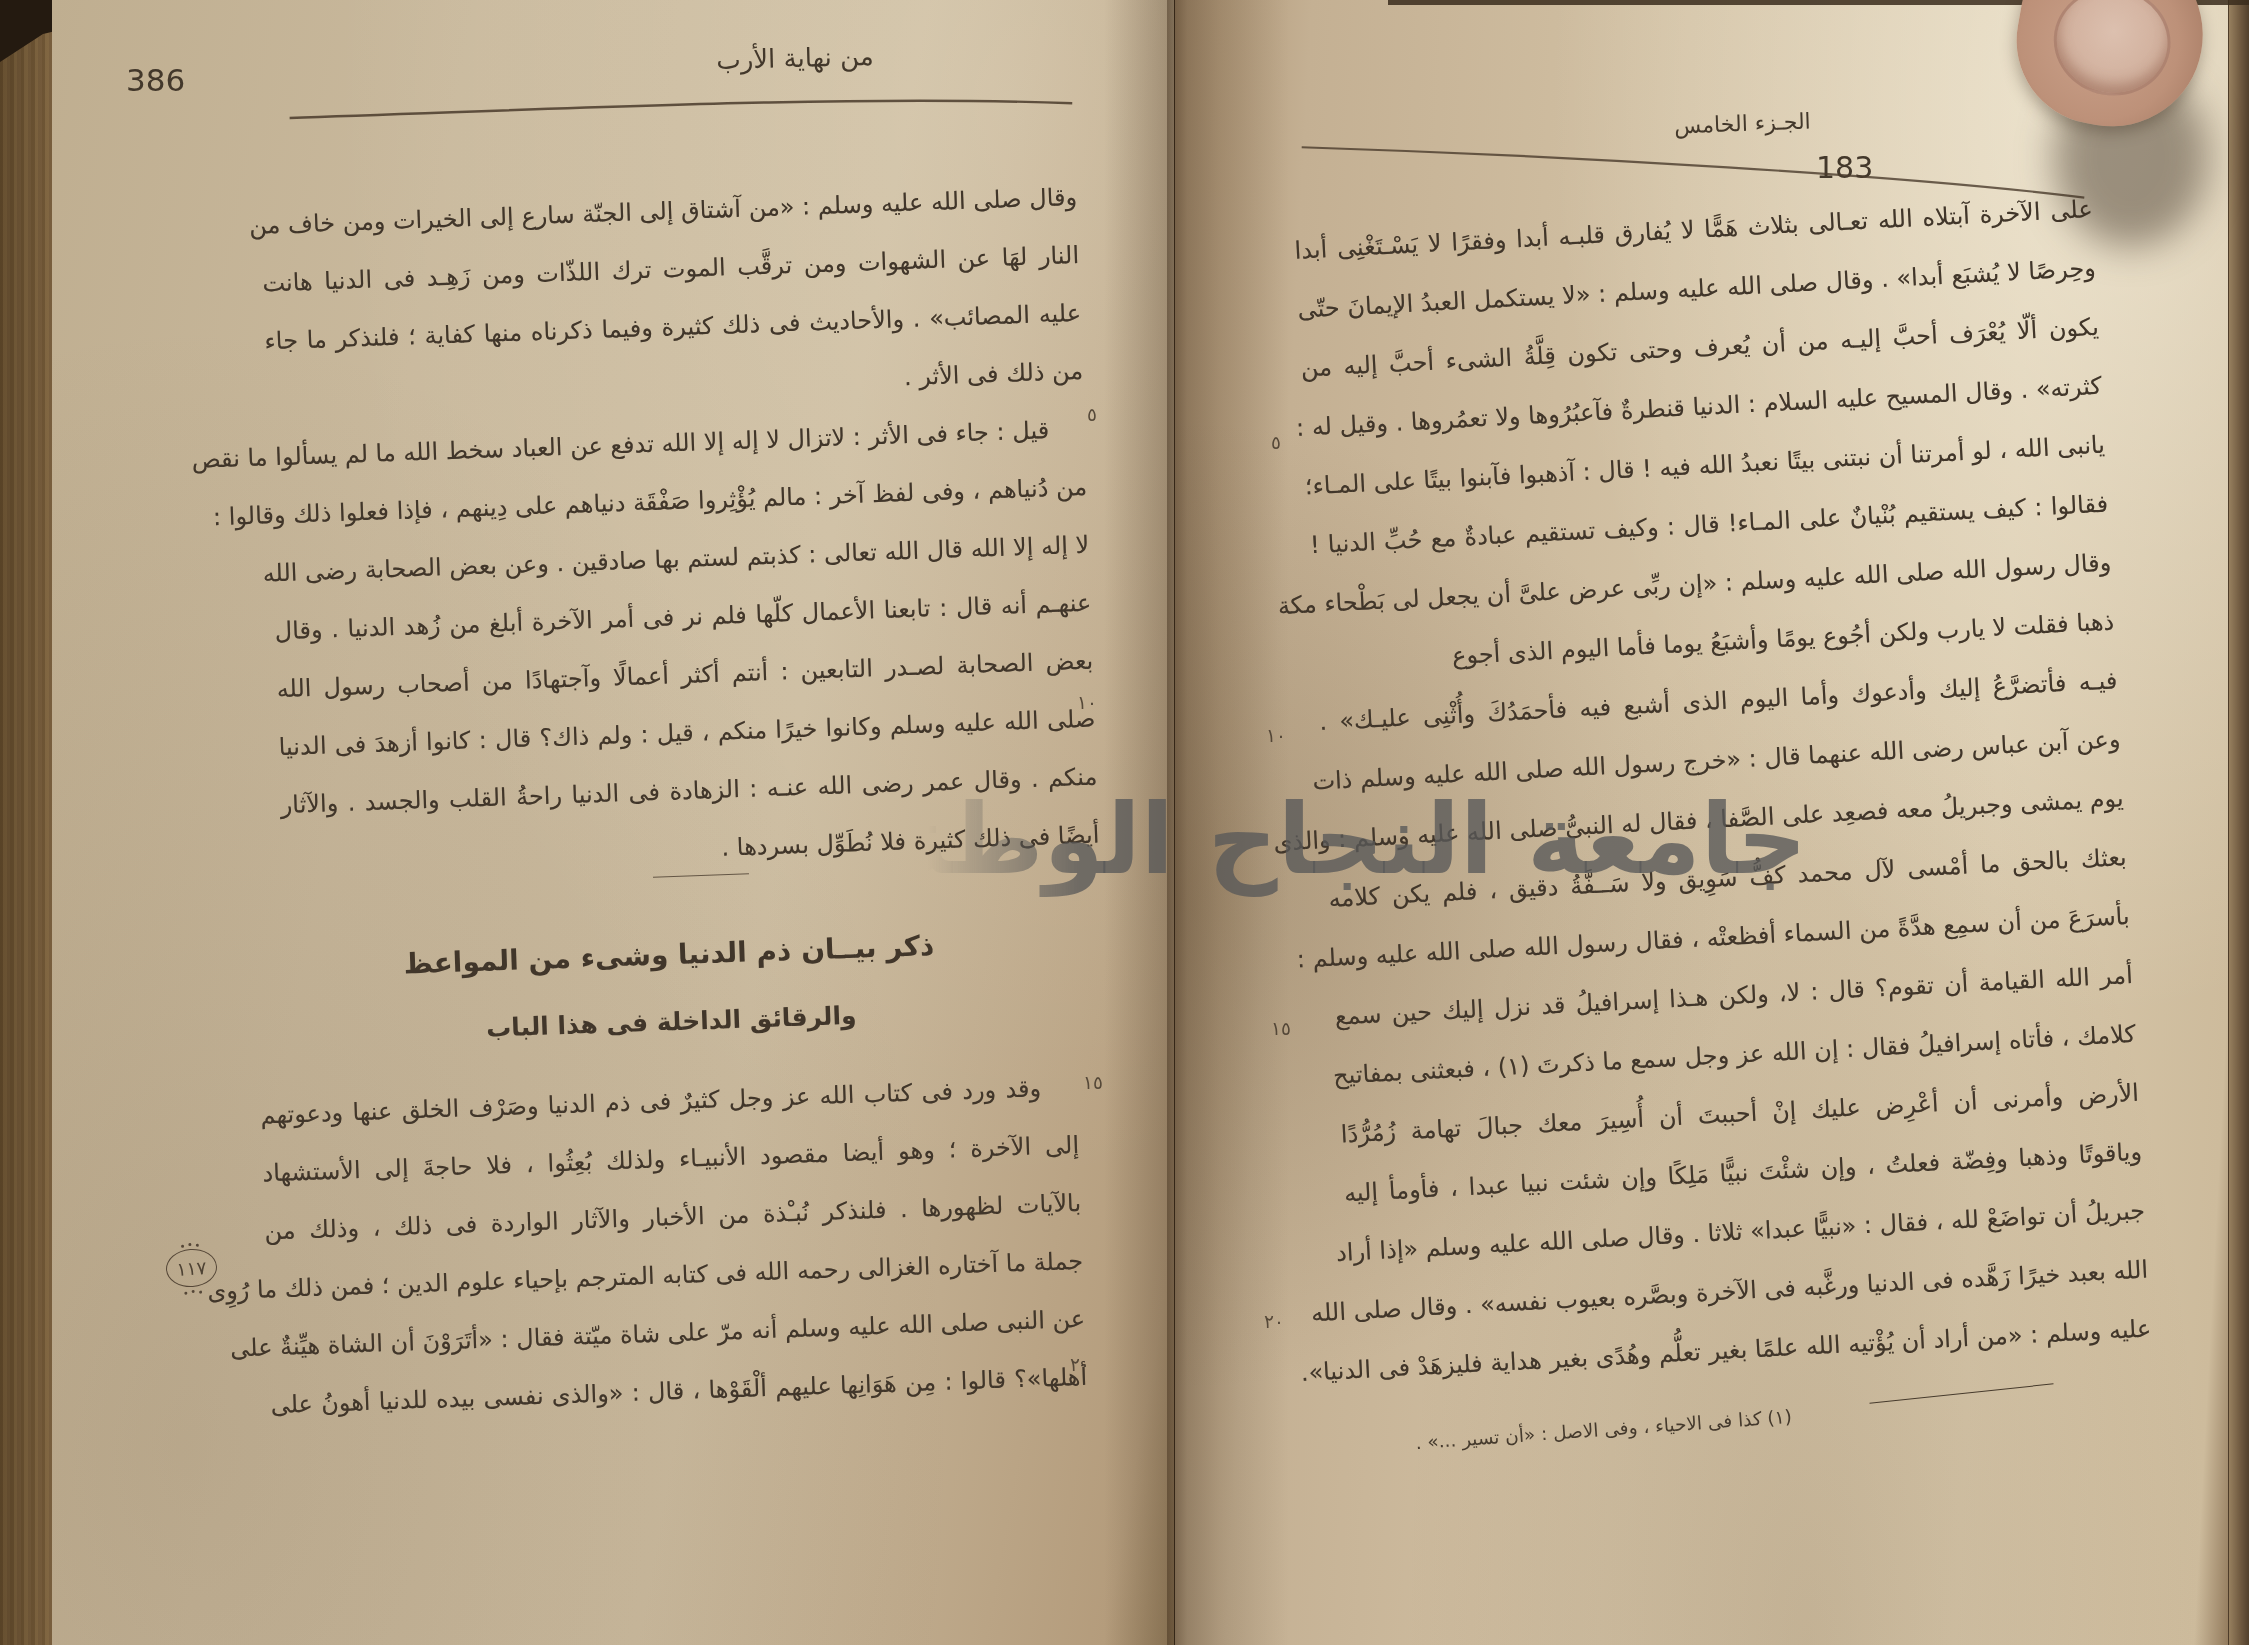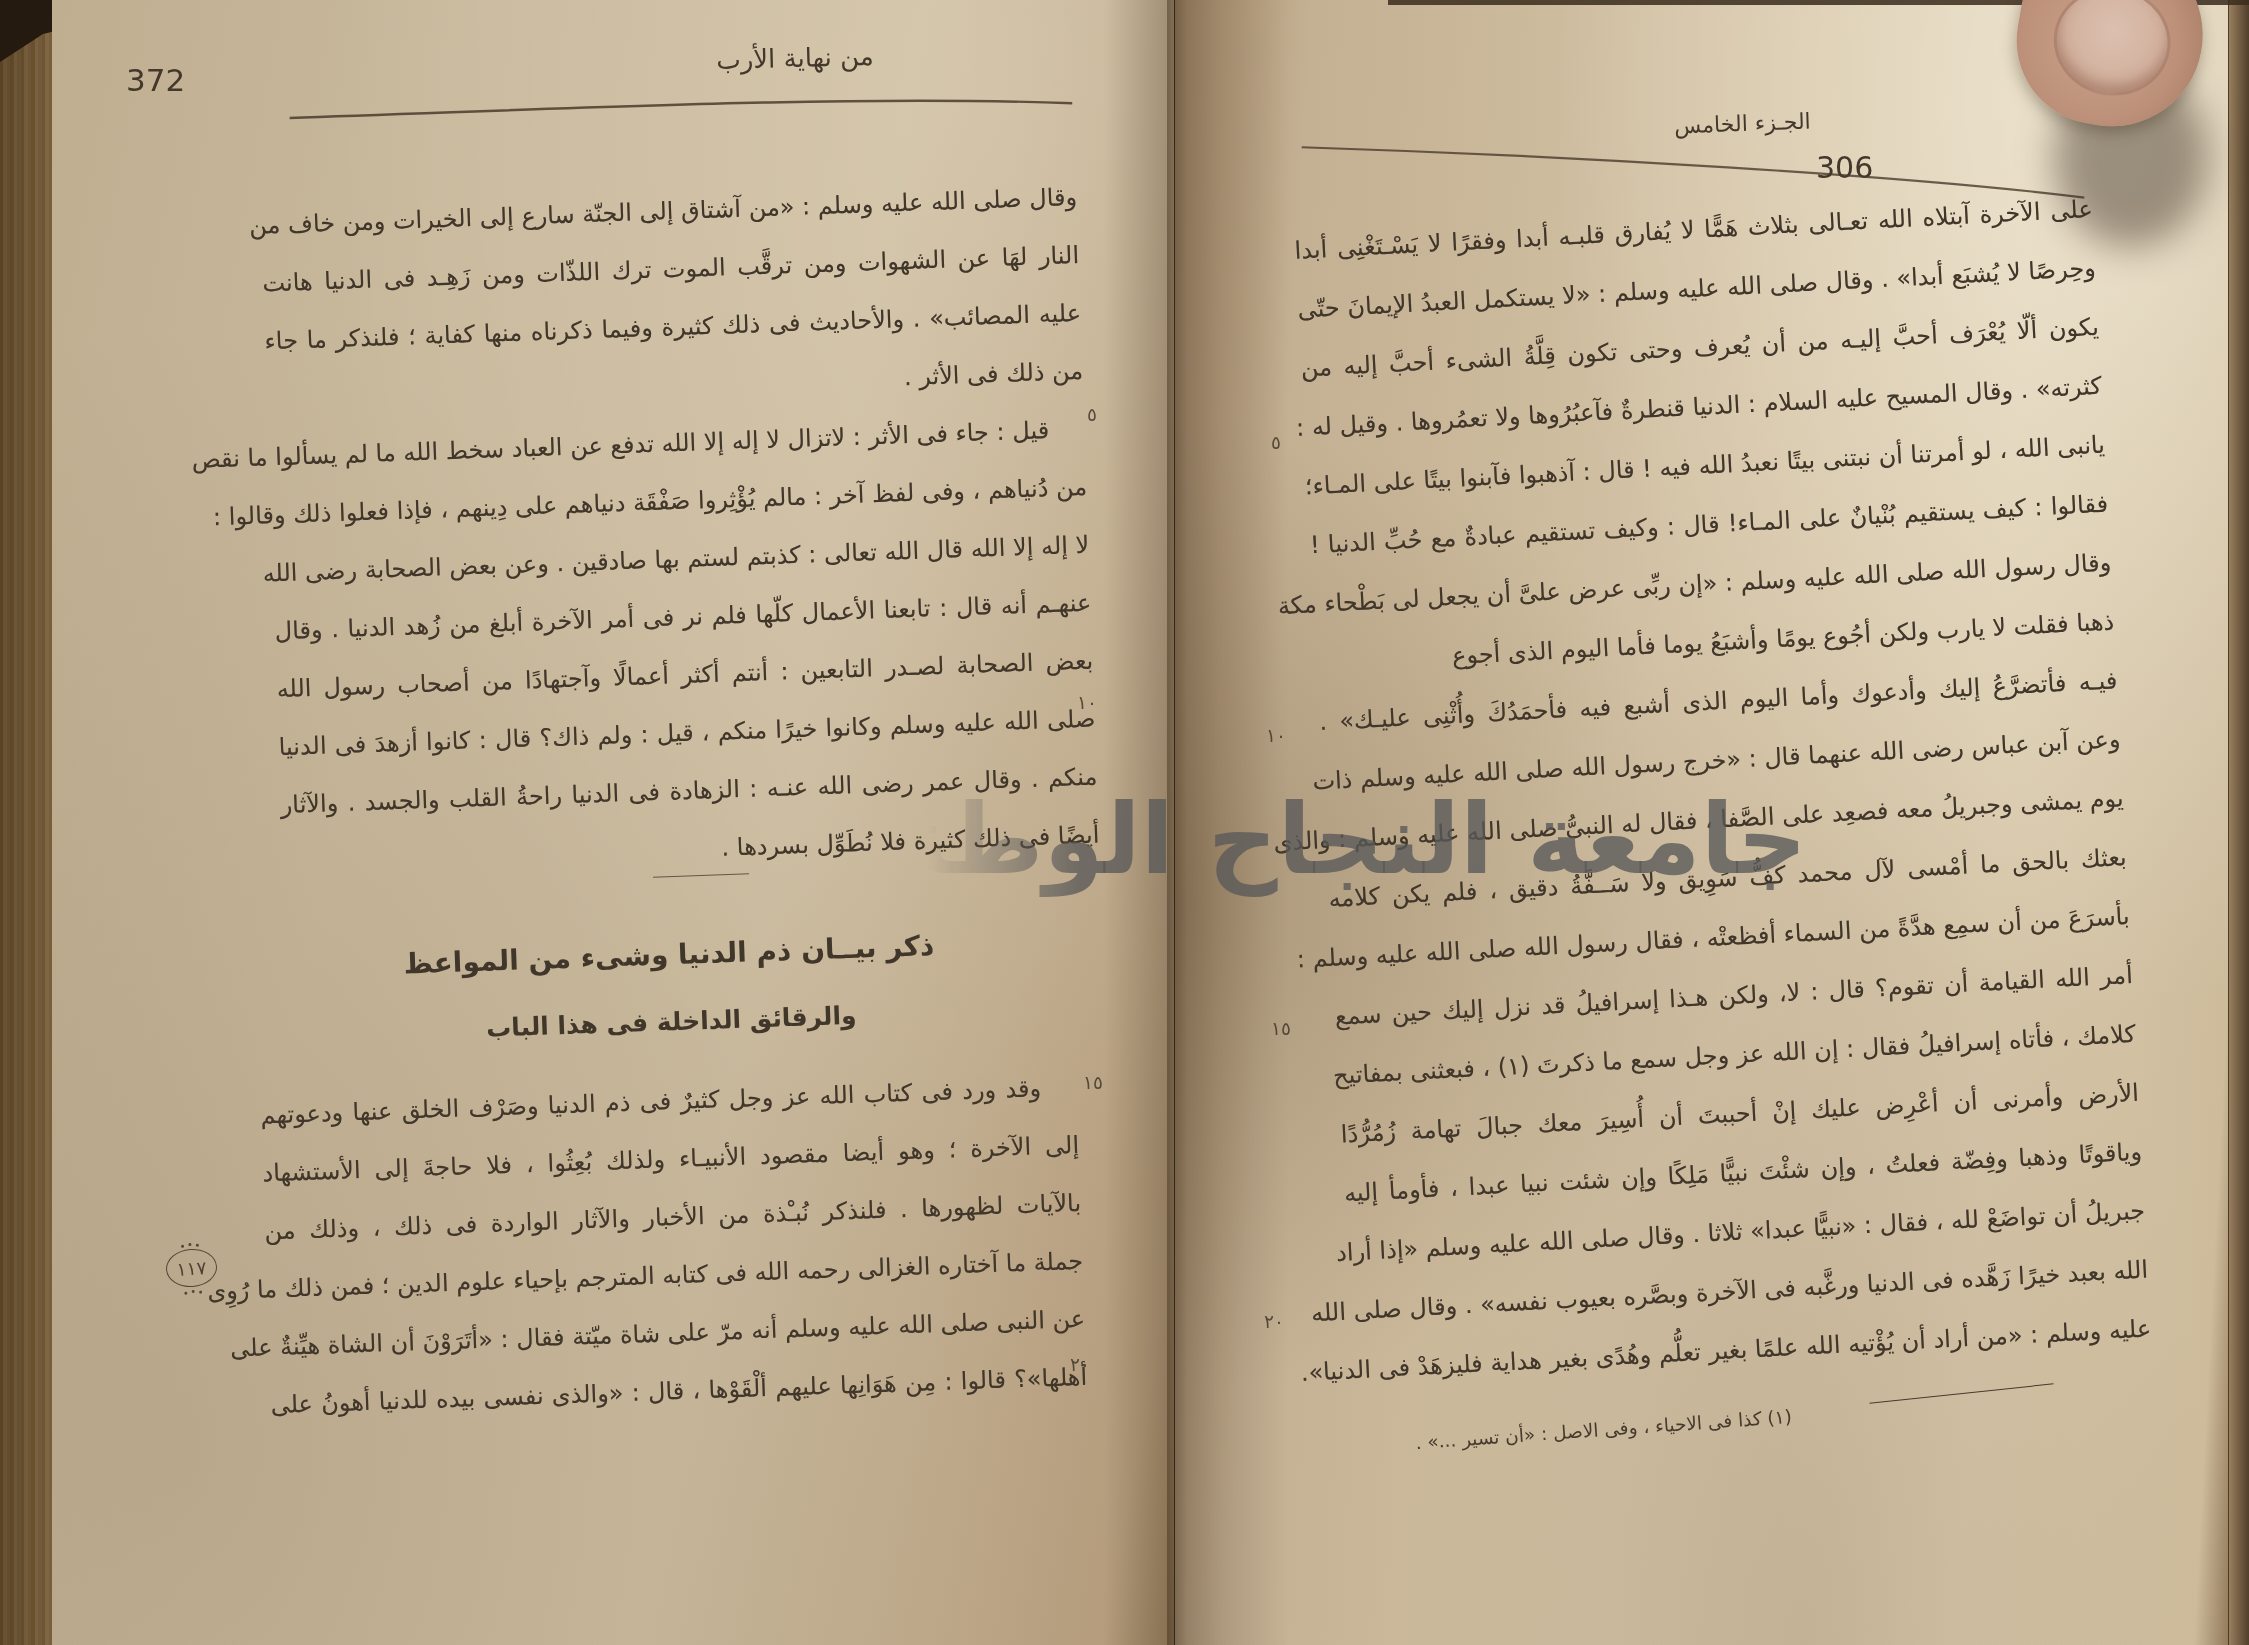--- a/index.html
+++ b/index.html
@@ -115,21 +115,21 @@
 </head>
 <body>
 
 <div class="photo">
 
   <div class="edge-left"></div>
   <div class="corner-dark"></div>
 
   <div class="page page-left">
 
-    <div class="pagenum" style="left:74px;top:62px;">372</div>
+    <div class="pagenum" style="left:74px;top:62px;">386</div>
 
     <div class="runhead" style="left:635px;top:43px;width:216px;transform:rotate(-1.5deg);">من نهاية الأرب</div>
 
     <svg class="rule" style="left:228px;top:86px;" width="808" height="43" viewBox="0 0 1310 70">
       <path d="M13,52 C400,40 900,14 1287,28" stroke="#4a3b2c" stroke-width="4" fill="none" opacity="0.85"></path>
     </svg>
 
     <div class="col" style="left:207px;top:168px;width:817px;transform:rotate(-2deg);transform-origin:top right;">
       <div class="line">وقال صلى الله عليه وسلم : «من آشتاق إلى الجنّة سارع إلى الخيرات ومن خاف من</div>
       <div class="line">النار لهَا عن الشهوات ومن ترقَّب الموت ترك اللذّات ومن زَهِـد فى الدنيا هانت</div>
@@ -168,21 +168,21 @@
 
     <div class="seal" style="left:114px;top:1249px;">
         <span>١١٧</span>
       </div>
   </div>
 
   <div class="page page-right">
 
     <div class="runhead" style="left:475px;top:111px;width:185px;font-size:22px;transform:rotate(-2deg);">الجـزء الخامس</div>
 
-    <div class="pagenum" style="left:641px;top:150px;font-size:30px;">306</div>
+    <div class="pagenum" style="left:641px;top:150px;font-size:30px;">183</div>
 
     <svg class="rule" style="left:117px;top:130px;" width="802" height="86" viewBox="0 0 1300 140">
       <path d="M13,28 C450,42 1000,74 1287,110" stroke="#4a3b2c" stroke-width="3.5" fill="none" opacity="0.8"></path>
     </svg>
 
     <div class="col" style="left:117px;top:180px;width:799px;transform:rotate(-3deg);transform-origin:top right;">
       <div class="line">على الآخرة آبتلاه الله تعـالى بثلاث هَمًّا لا يُفارق قلبـه أبدا وفقرًا لا يَسْـتَغْنِى أبدا</div>
       <div class="line">وحِرصًا لا يُشبَع أبدا» . وقال صلى الله عليه وسلم : «لا يستكمل العبدُ الإيمانَ حتّى</div>
       <div class="line">يكون ألّا يُعْرَف أحبَّ إليـه من أن يُعرف وحتى تكون قِلَّةُ الشىء أحبَّ إليه من</div>
       <div class="line">كثرته» . وقال المسيح عليه السلام : الدنيا قنطرةٌ فآعبُرُوها ولا تعمُروها . وقيل له :</div>

